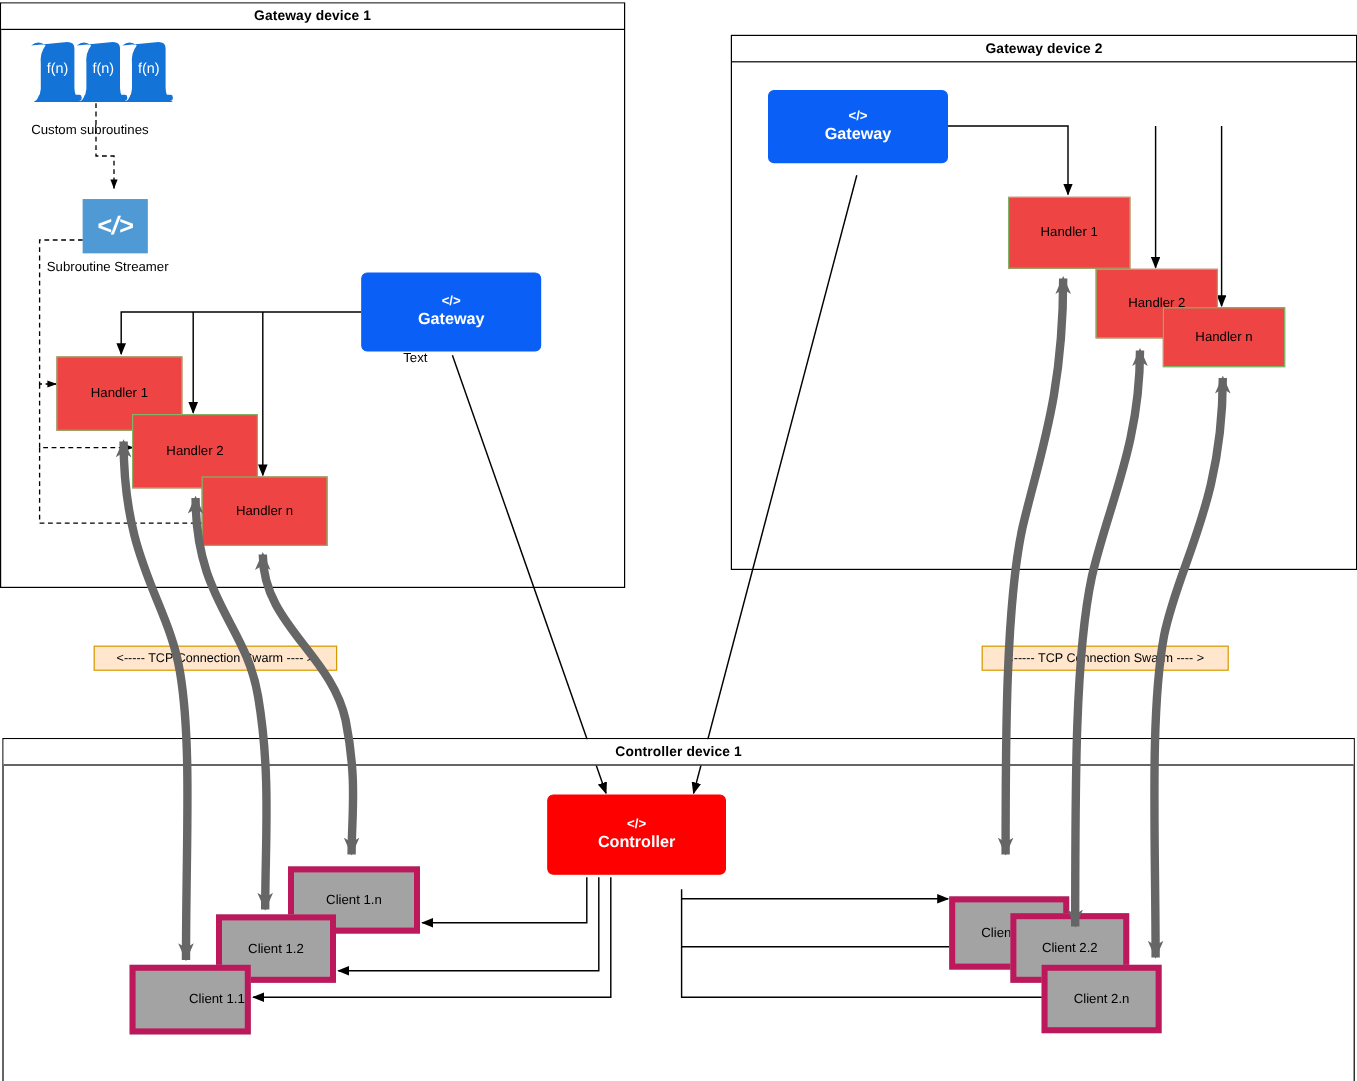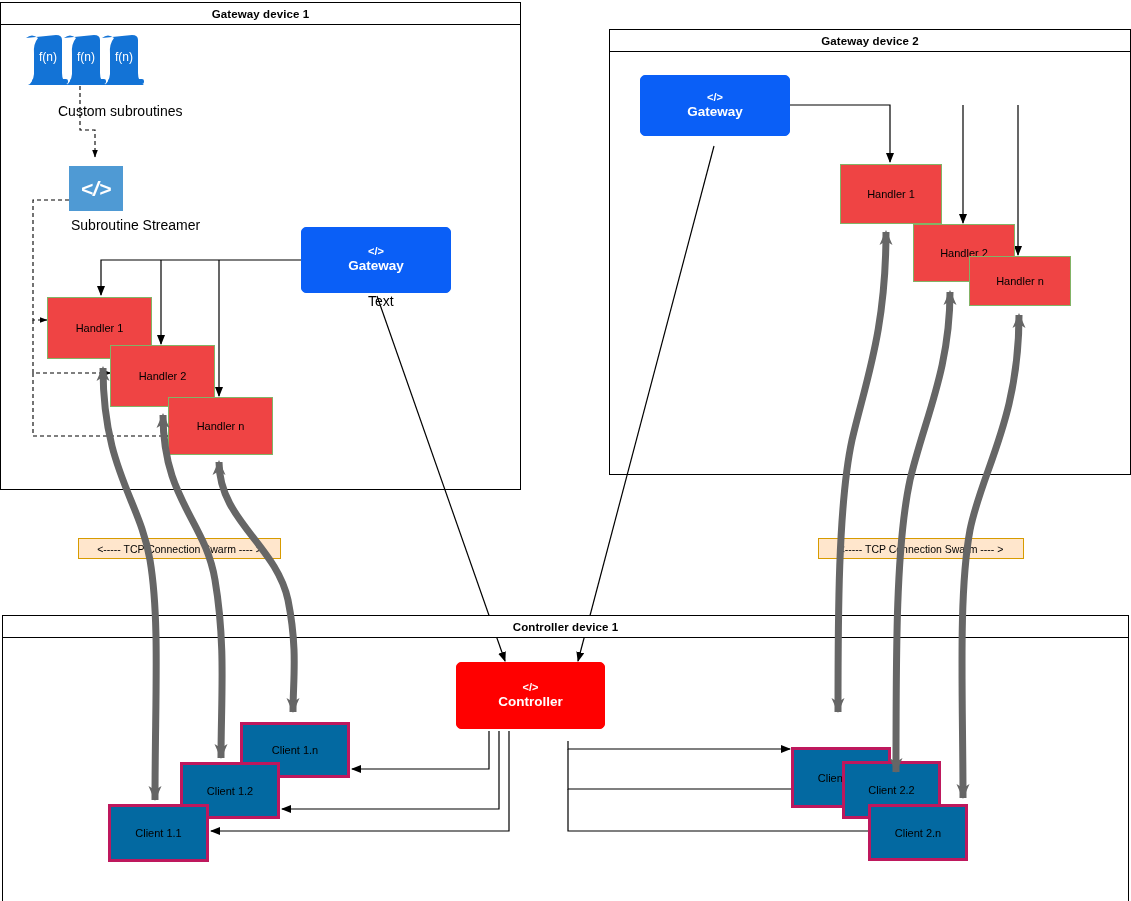--- a/index.html
+++ b/index.html
@@ -11,37 +11,37 @@
   .device{position:absolute;border:1.4px solid #000;background:transparent;box-sizing:border-box;}
   .device > .dev-title{position:absolute;left:0;top:0;right:0;height:22px;
        border-bottom:1.4px solid #000;box-sizing:border-box;
        display:flex;align-items:center;justify-content:center;
        font-size:11.5px;font-weight:bold;letter-spacing:.1px;background:#fff;}
 
   
   .node{position:absolute;box-sizing:border-box;display:flex;
         align-items:center;justify-content:center;text-align:center;}
   .handler{background:#ef4444;border:1px solid #82b366;font-size:11px;color:#000;}
-  .client{background:#0369a1;border:3px solid #be185d;font-size:11px;color:#000;}
+  .client{background:#a3a3a3;border:5px solid #be185d;font-size:11px;color:#000;}
   .gateway{background:#0a5ff7;border:1px solid #0a5ff7;border-radius:5px;color:#fff;
            flex-direction:column;gap:1px;font-weight:bold;}
   .controller{background:#ff0000;border:1px solid #ff0000;border-radius:5px;color:#fff;
               flex-direction:column;gap:1px;font-weight:bold;}
   .gw-code,.ct-code{font-size:11px;font-weight:bold;line-height:1;}
   .gw-label,.ct-label{font-size:13.5px;font-weight:bold;line-height:1.15;text-align:center;}
 
   .streamer{position:absolute;background:#4f9ad4;border:1px solid #4f9ad4;
             display:flex;align-items:center;justify-content:center;
             color:#fff;font-size:21px;font-weight:bold;font-style:italic;}
 
   .swarm-label{position:absolute;box-sizing:border-box;background:#ffe6cc;
       border:1px solid #d79b00;display:flex;align-items:center;justify-content:center;
       font-size:10.5px;color:#000;white-space:nowrap;}
 
-  .cap{position:absolute;font-size:14px;color:#000;white-space:nowrap;margin-left:32px;}
+  .cap{position:absolute;font-size:11px;color:#000;white-space:nowrap;}
 
   svg{position:absolute;left:0;top:0;width:1131px;height:901px;overflow:visible;}
   .lyr-back{z-index:1;}
   .lyr-front{z-index:6;pointer-events:none;}
   .device{z-index:2;}
   .node,.streamer,.swarm-label,.cap,.subs{z-index:5;}
 </style>
 </head>
 <body>
 
@@ -176,21 +176,21 @@
     <div class="ct-code">&lt;/&gt;</div>
     <div class="ct-label">Controller</div>
   </div>
 
   <div class="node client" style="left:240px;top:722px;width:110px;height:56px;">
     <span>Client 1.n</span>
   </div>
   <div class="node client" style="left:180px;top:762px;width:100px;height:57px;">
     <span>Client 1.2</span>
   </div>
-  <div class="node client" style="left:108px;top:804px;width:101px;height:58px;">
+  <div class="node client" style="left:108px;top:804px;width:101px;height:58px;justify-content:flex-end;">
     <span>Client 1.1</span>
   </div>
 
   <div class="node client" style="left:791px;top:719px;width:100px;height:61px;margin-top:28px;">
     <span>Client 2.1</span>
   </div>
   <div class="node client" style="left:842px;top:761px;width:99px;height:58px;text-align:right;">
     <span>Client 2.2</span>
   </div>
   <div class="node client" style="left:868px;top:804px;width:100px;height:57px;">

